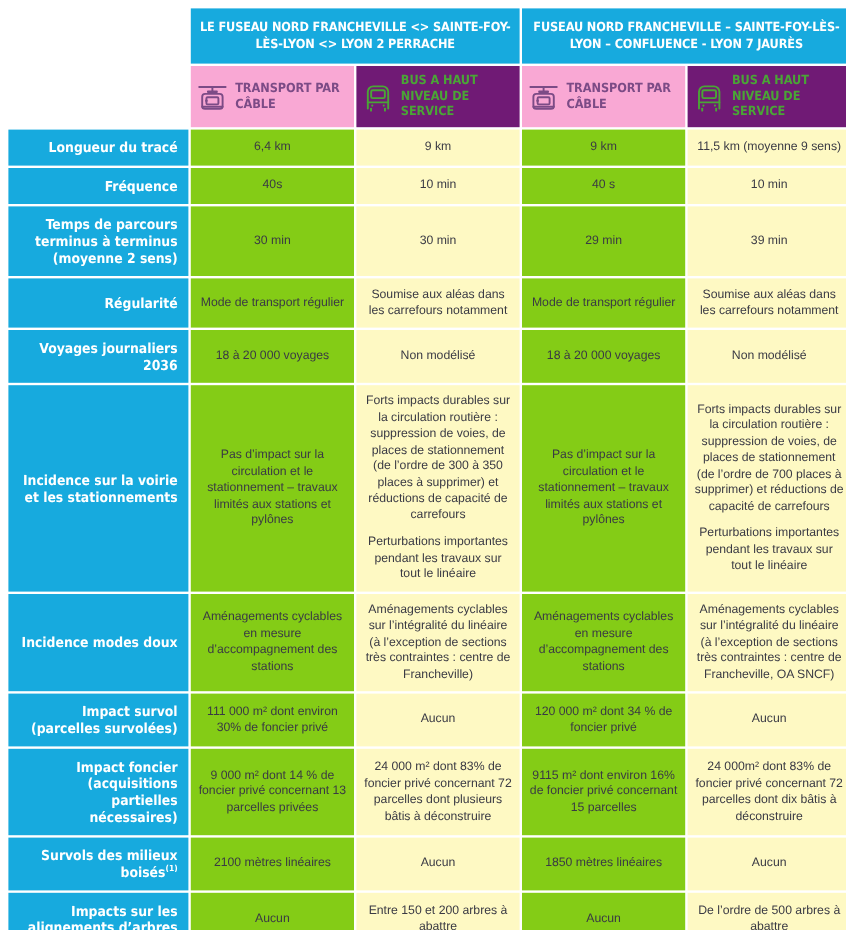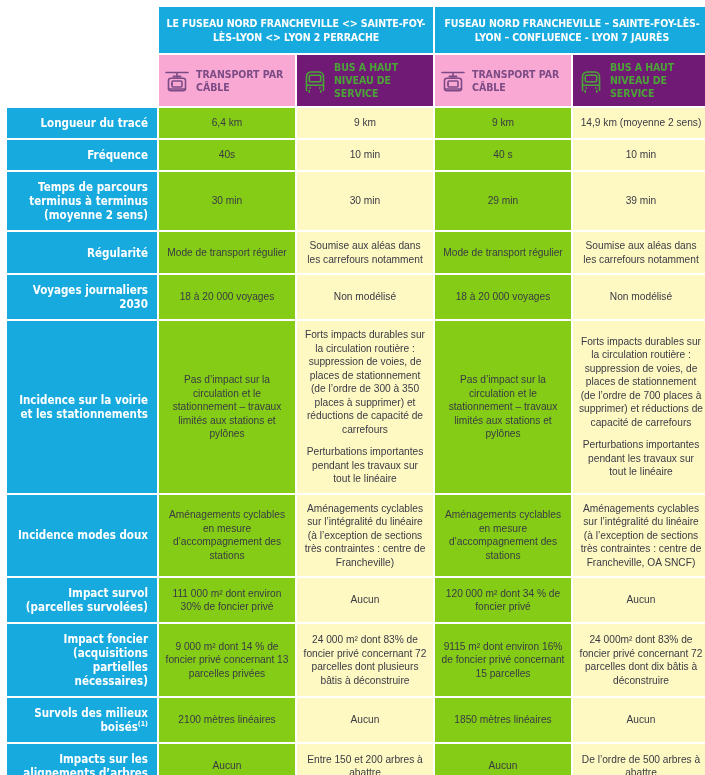--- a/index.html
+++ b/index.html
@@ -218,21 +218,21 @@
           <td class="cell cable">
             <p>6,4 km</p>
           </td>
           <td class="cell bus">
             <p>9 km</p>
           </td>
           <td class="cell cable">
             <p>9  km</p>
           </td>
           <td class="cell bus">
-            <p>14,9 km (moyenne 2 sens)</p>
+            <p>11,5 km (moyenne 9 sens)</p>
           </td>
         </tr>
         <tr>
           <td class="rowlabel"><span>Fréquence</span></td>
           <td class="cell cable">
             <p>40s</p>
           </td>
           <td class="cell bus">
             <p>10 min</p>
           </td>
@@ -267,21 +267,21 @@
             <p>Soumise aux aléas dans les carrefours notamment</p>
           </td>
           <td class="cell cable">
             <p>Mode de transport régulier</p>
           </td>
           <td class="cell bus">
             <p>Soumise aux aléas dans les carrefours notamment</p>
           </td>
         </tr>
         <tr>
-          <td class="rowlabel"><span>Voyages journaliers 2030</span></td>
+          <td class="rowlabel"><span>Voyages journaliers 2036</span></td>
           <td class="cell cable">
             <p>18 à 20 000 voyages</p>
           </td>
           <td class="cell bus">
             <p>Non modélisé</p>
           </td>
           <td class="cell cable">
             <p>18 à 20 000 voyages</p>
           </td>
           <td class="cell bus">

